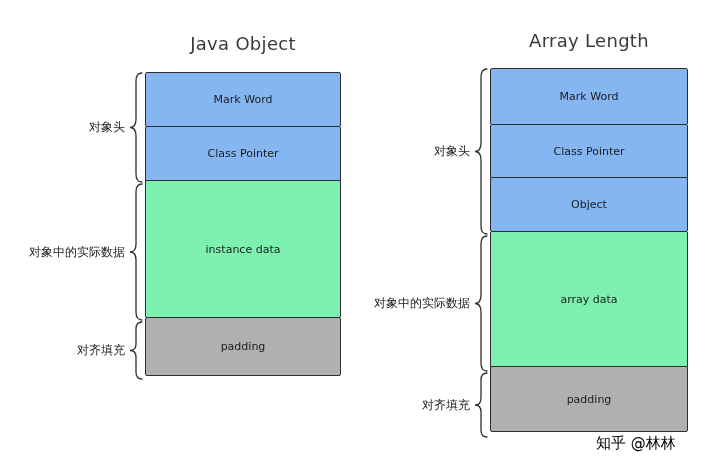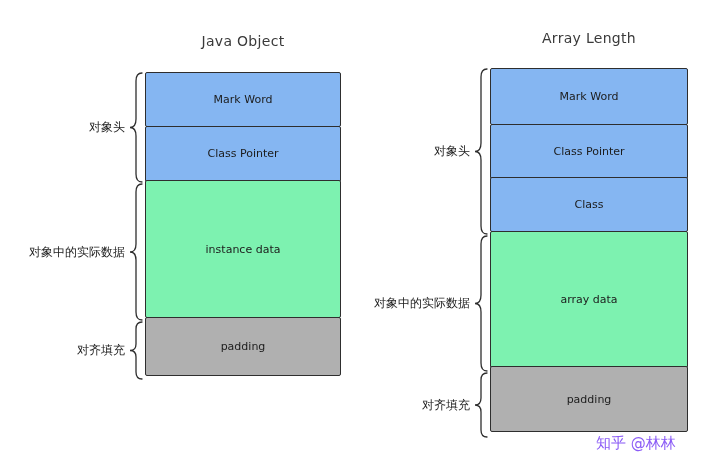--- a/index.html
+++ b/index.html
@@ -11,21 +11,21 @@
   .canvas {
     position: relative;
     width: 720px;
     height: 461px;
     background: #ffffff;
     overflow: hidden;
   }
   .diagram-title {
     position: absolute;
     text-align: center;
-    font-size: 14px;
+    font-size: 18px;
     color: #3a3a3a;
     letter-spacing: 0.3px;
   }
   .column {
     position: absolute;
   }
   .segment {
     box-sizing: border-box;
     border: 1.5px solid #2e2e2e;
     margin-top: -1.5px;
@@ -55,21 +55,21 @@
     text-align: right;
     height: 16px;
     line-height: 16px;
     white-space: nowrap;
   }
   .watermark {
     position: absolute;
     left: 596px;
     top: 434px;
     font-size: 15px;
-    color: #8b5cf6;
+    color: #000000;
   }
 </style>
 </head>
 <body>
 
 <div class="canvas">
 
   <div class="diagram-title" style="left:145px; top:33px; width:196px;">Java Object</div>
 
   <div class="column" style="left:145px; top:72px; width:196px;">
@@ -97,21 +97,21 @@
 
   <div class="side-label" style="left:0px; width:125px; top:119px;">对象头</div>
   <div class="side-label" style="left:0px; width:125px; top:244px;">对象中的实际数据</div>
   <div class="side-label" style="left:0px; width:125px; top:342px;">对齐填充</div>
 
   <div class="diagram-title" style="left:490px; top:30px; width:198px;">Array Length</div>
 
   <div class="column" style="left:490px; top:68px; width:198px;">
     <div class="segment" style="height: 57px; background-color: rgb(133, 182, 242);">Mark Word</div>
     <div class="segment" style="height: 55px; background-color: rgb(133, 182, 242);">Class Pointer</div>
-    <div class="segment" style="height: 55px; background-color: rgb(133, 182, 242);">Class</div>
+    <div class="segment" style="height: 55px; background-color: rgb(133, 182, 242);">Object</div>
     <div class="segment" style="height: 137px; background-color: rgb(125, 242, 176);">array data</div>
     <div class="segment" style="height: 66px; background-color: rgb(176, 176, 176);">padding</div>
   </div>
 
   <div class="brace" style="left:474px; top:68px; height:167px;">
     <svg width="14" height="167" viewBox="0 0 14 167">
       <path d="M13,1 Q7,1 7,9 L7,75 Q7,83.5 1,83.5 Q7,83.5 7,92 L7,158 Q7,166 13,166"></path>
     </svg>
   </div>
   <div class="brace" style="left:474px; top:235px; height:137px;">

